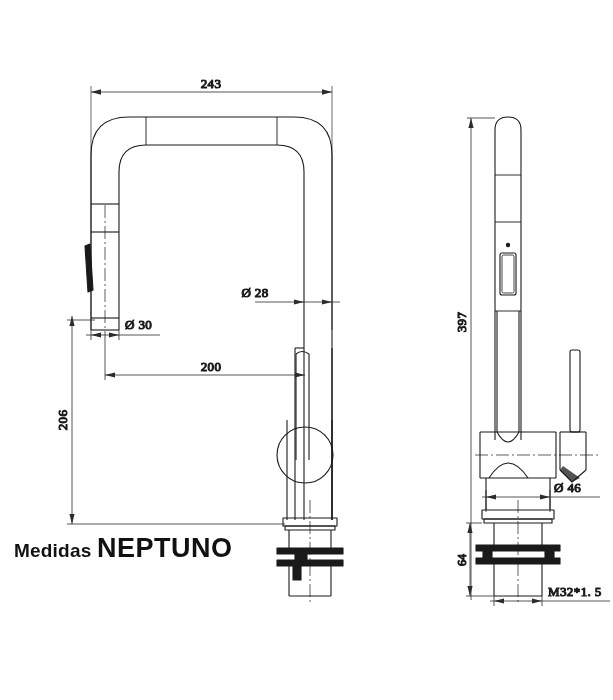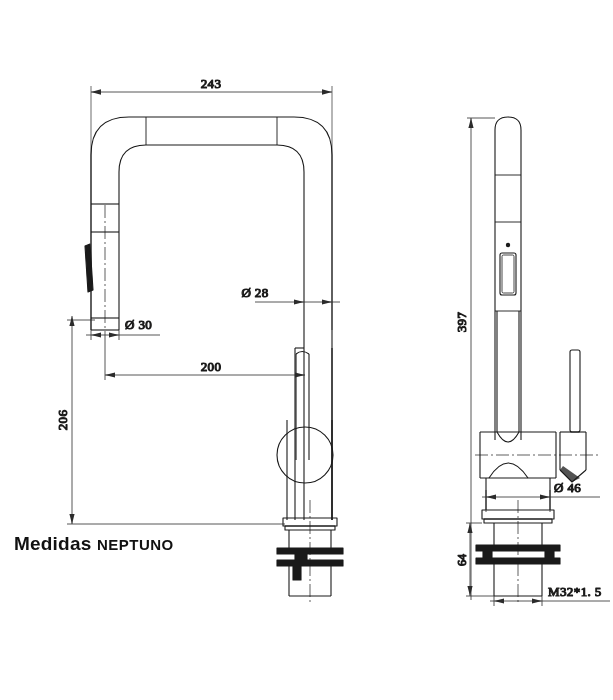--- a/index.html
+++ b/index.html
@@ -40,21 +40,21 @@
     left: 14px;
     top: 533px;
     font-family: "Liberation Sans", sans-serif;
     font-weight: bold;
     font-size: 19px;
     color: #111111;
     letter-spacing: 0.2px;
     white-space: nowrap;
   }
   .caption .brand {
-    font-size: 15px;
+    font-size: 27px;
     letter-spacing: 0.5px;
     margin-top: 28px;
   }
 </style>
 </head>
 <body>
 
 <div id="canvas">
 
   <svg id="drawing" viewBox="0 0 613 700" xmlns="http://www.w3.org/2000/svg">

